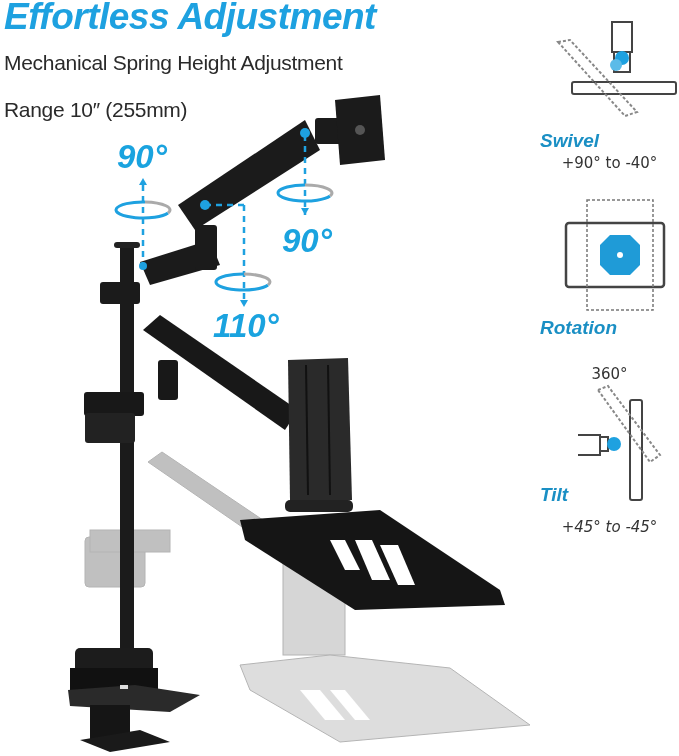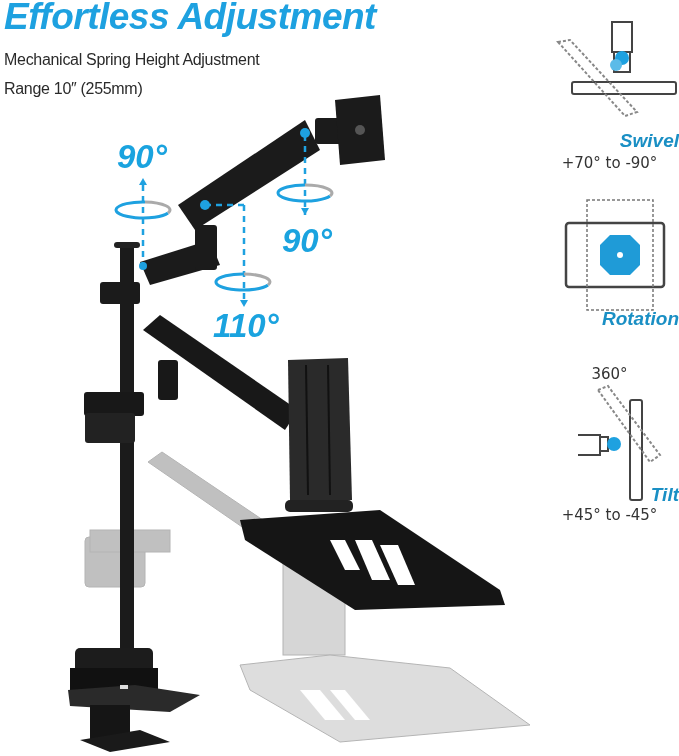--- a/index.html
+++ b/index.html
@@ -1,21 +1,21 @@
 <!DOCTYPE html>
 <html><head>
 <meta charset="utf-8">
 <style>
   html, body { margin:0; padding:0; background:#ffffff; }
   body { width:679px; height:756px; position:relative; overflow:hidden; font-family:"Liberation Sans", sans-serif; }
   .abs { position:absolute; }
   .headline { left:4px; top:-4px; font-size:37px; font-weight:bold; font-style:italic; color:#1ea1e0; letter-spacing:-0.5px; white-space:nowrap; }
-  .sub { left:4px; font-size:16px; color:#2a2a2a; white-space:nowrap; letter-spacing:-0.3px; }
+  .sub { left:4px; font-size:21px; color:#2a2a2a; white-space:nowrap; letter-spacing:-0.3px; }
   .deg { font-size:33px; font-weight:bold; font-style:italic; color:#1aa3df; white-space:nowrap; }
-  .feat-title { font-size:19px; font-weight:bold; font-style:italic; color:#1a8fc4; text-align:right; width:139px; left:540px; }
+  .feat-title { font-size:19px; font-weight:bold; font-style:italic; color:#1a8fc4; text-align:left; width:139px; left:540px; }
   .feat-range { font-size:15px; color:#333; text-align:center; width:139px; left:540px; font-family:"DejaVu Sans", sans-serif; }
   svg { position:absolute; left:0; top:0; }
 </style>
 </head>
 <body>
 
 <svg width="679" height="756" viewBox="0 0 679 756">
 
   <g opacity="0.55" fill="#8e8e8e" stroke="#777">
     <rect x="85" y="537" width="60" height="50" rx="4"></rect>
@@ -111,26 +111,26 @@
     <rect x="630" y="400" width="12" height="100" rx="2" fill="#fff"></rect>
     <path d="M578,435 h22 v20 h-22"></path>
     <rect x="600" y="437" width="8" height="14"></rect>
     <circle cx="614" cy="444" r="7" fill="#1ea1e0" stroke="none"></circle>
     <polygon points="598,390 608,386 660,455 650,462" stroke-dasharray="3,2" stroke="#888"></polygon>
   </g>
 </svg>
 
 <div class="abs headline">Effortless Adjustment</div>
 <div class="abs sub" style="top:51px;">Mechanical Spring Height Adjustment</div>
-<div class="abs sub" style="top:80px;">Range 10″ (255mm)</div>
+<div class="abs sub" style="top:98px;">Range 10″ (255mm)</div>
 
 <div class="abs deg" style="left:117px; top:138px;">90°</div>
 <div class="abs deg" style="left:282px; top:222px;">90°</div>
 <div class="abs deg" style="left:213px; top:307px;">110°</div>
 
 <div class="abs feat-title" style="top:130px;">Swivel</div>
-<div class="abs feat-range" style="top:154px;">+70° to -90°</div>
+<div class="abs feat-range" style="top:154px;">+90° to -40°</div>
 
-<div class="abs feat-title" style="top:308px;">Rotation</div>
+<div class="abs feat-title" style="top:317px;">Rotation</div>
 <div class="abs feat-range" style="top:341px;margin-top:24px;">360°</div>
 
 <div class="abs feat-title" style="top:484px;">Tilt</div>
-<div class="abs feat-range" style="top:506px;">+45° to -45°</div>
+<div class="abs feat-range" style="top:518px;font-style:italic;">+45° to -45°</div>
 
 </body></html>

